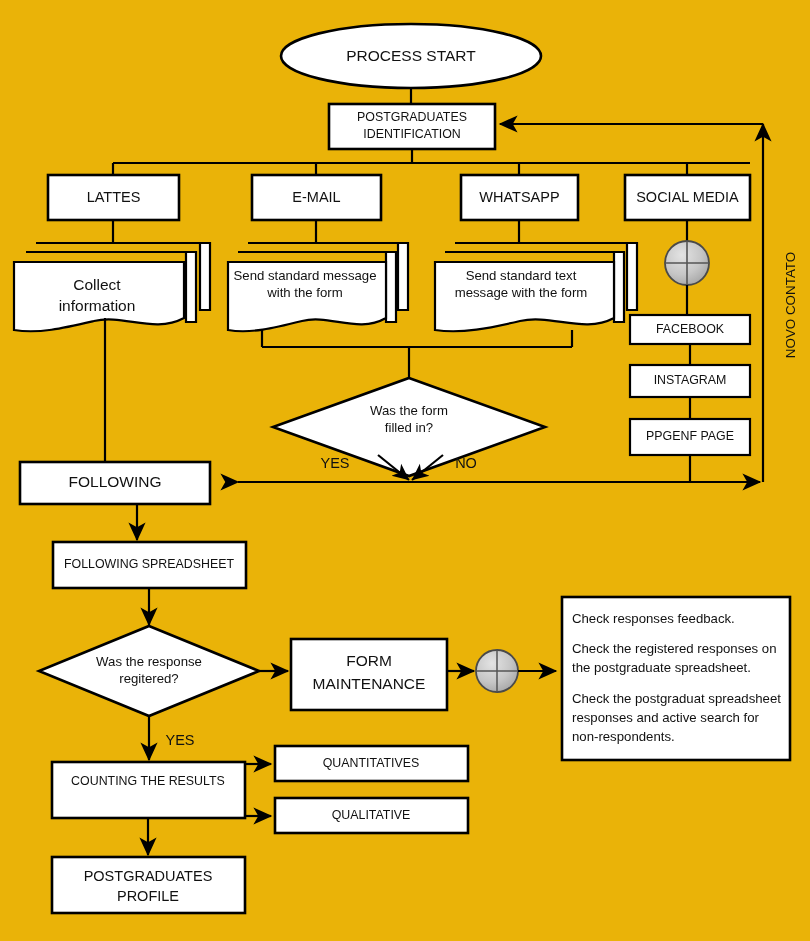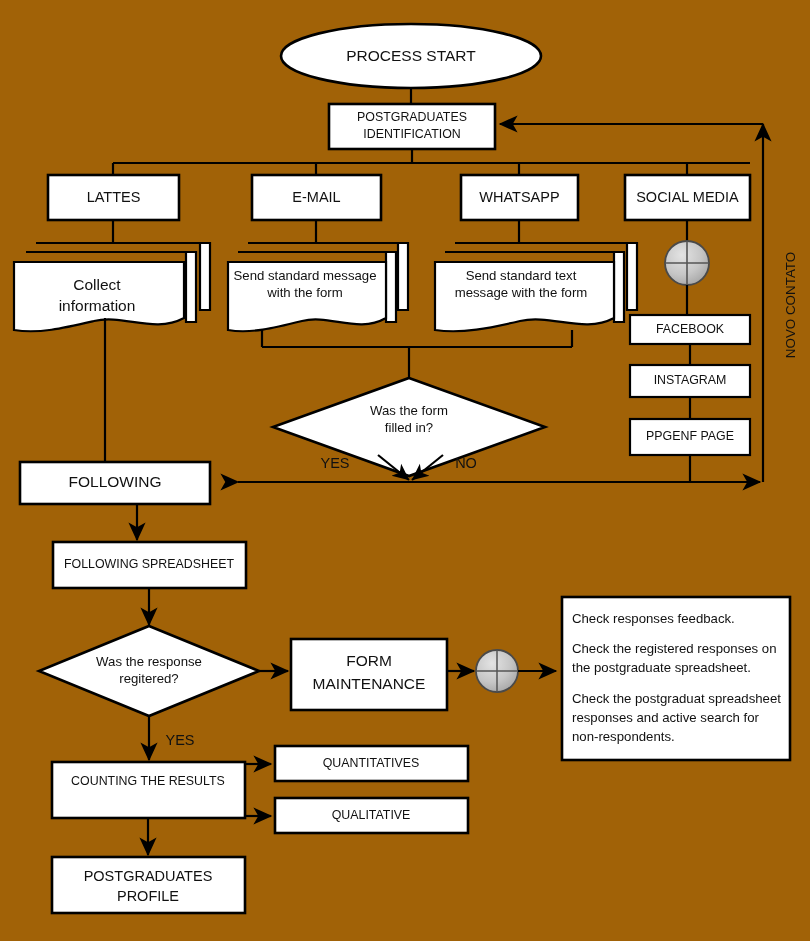--- a/index.html
+++ b/index.html
@@ -1,18 +1,18 @@
 <!DOCTYPE html>
 <html><head>
 <meta charset="utf-8">
 <style>
   html,body{margin:0;padding:0;background:#ffffff;}
   body{width:810px;height:941px;overflow:hidden;
        font-family:"Liberation Sans","DejaVu Sans",sans-serif;}
-  #chart{position:relative;width:810px;height:941px;background:#a16207;}
+  #chart{position:relative;width:810px;height:941px;background:#eab308;}
   svg{position:absolute;top:0;left:0;width:810px;height:941px;display:block;}
   .shp{fill:#ffffff;stroke:#000000;stroke-width:2.6;}
   .shp-thin{fill:#ffffff;stroke:#000000;stroke-width:2.2;}
   .doc{fill:#ffffff;stroke:#000000;stroke-width:2.2;}
   .ln{stroke:#000000;stroke-width:2.2;fill:none;}
   .lbl{font-family:"Liberation Sans","DejaVu Sans",sans-serif;fill:#111;}
   text{dominant-baseline:middle;}
   .t-cap{font-size:14.5px;text-anchor:middle;}
   .t-big{font-size:15.5px;text-anchor:middle;}
   .t-sm{font-size:12.4px;text-anchor:middle;}

